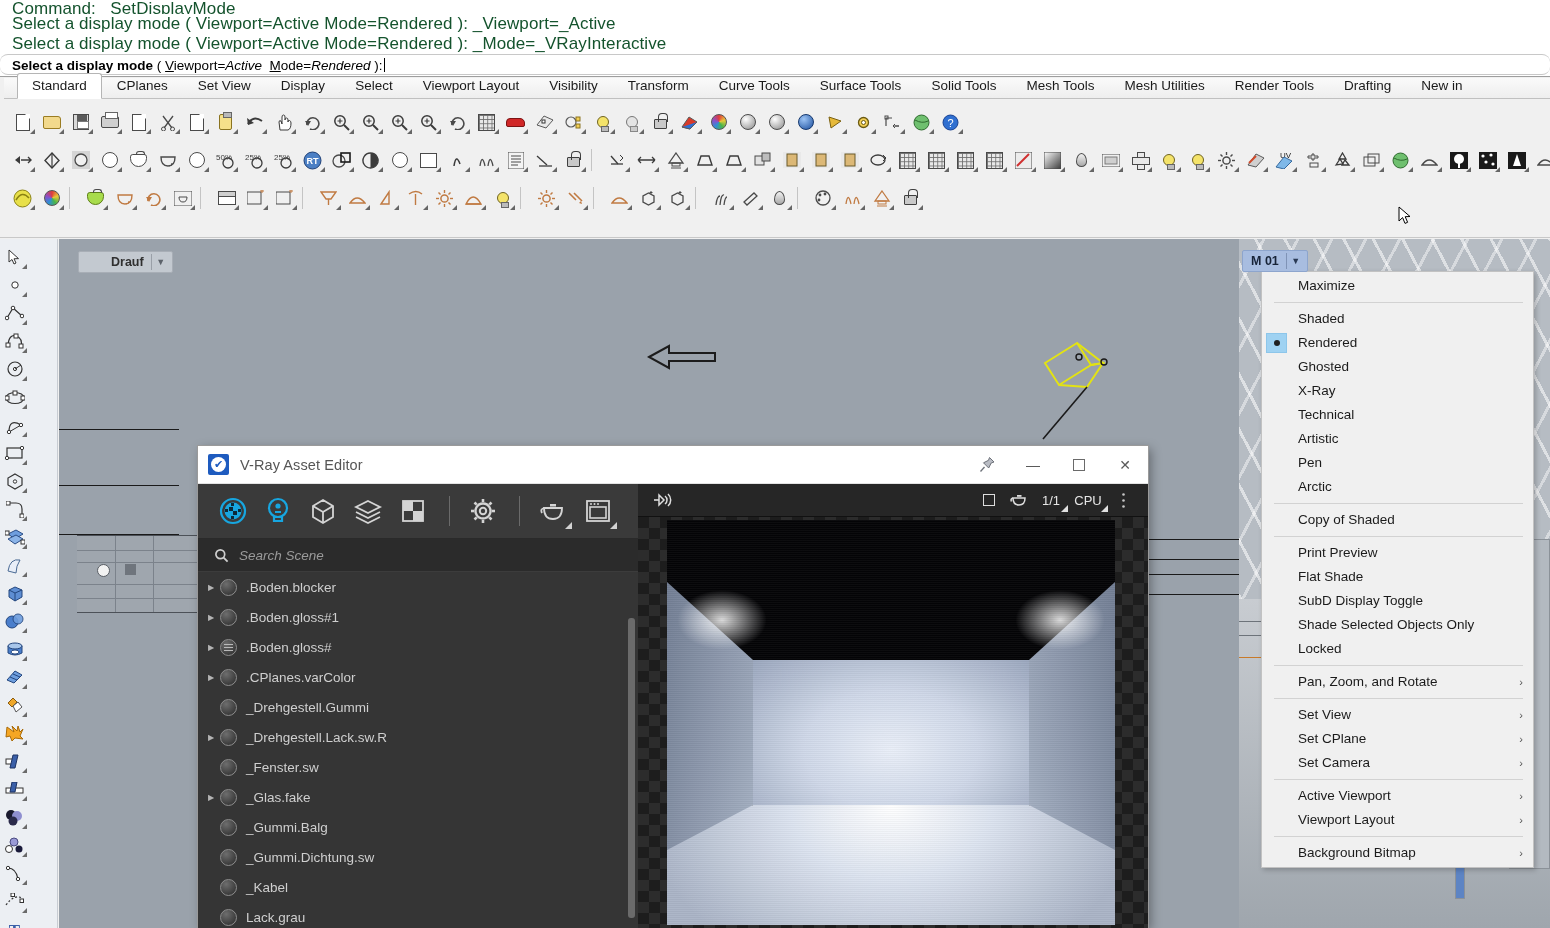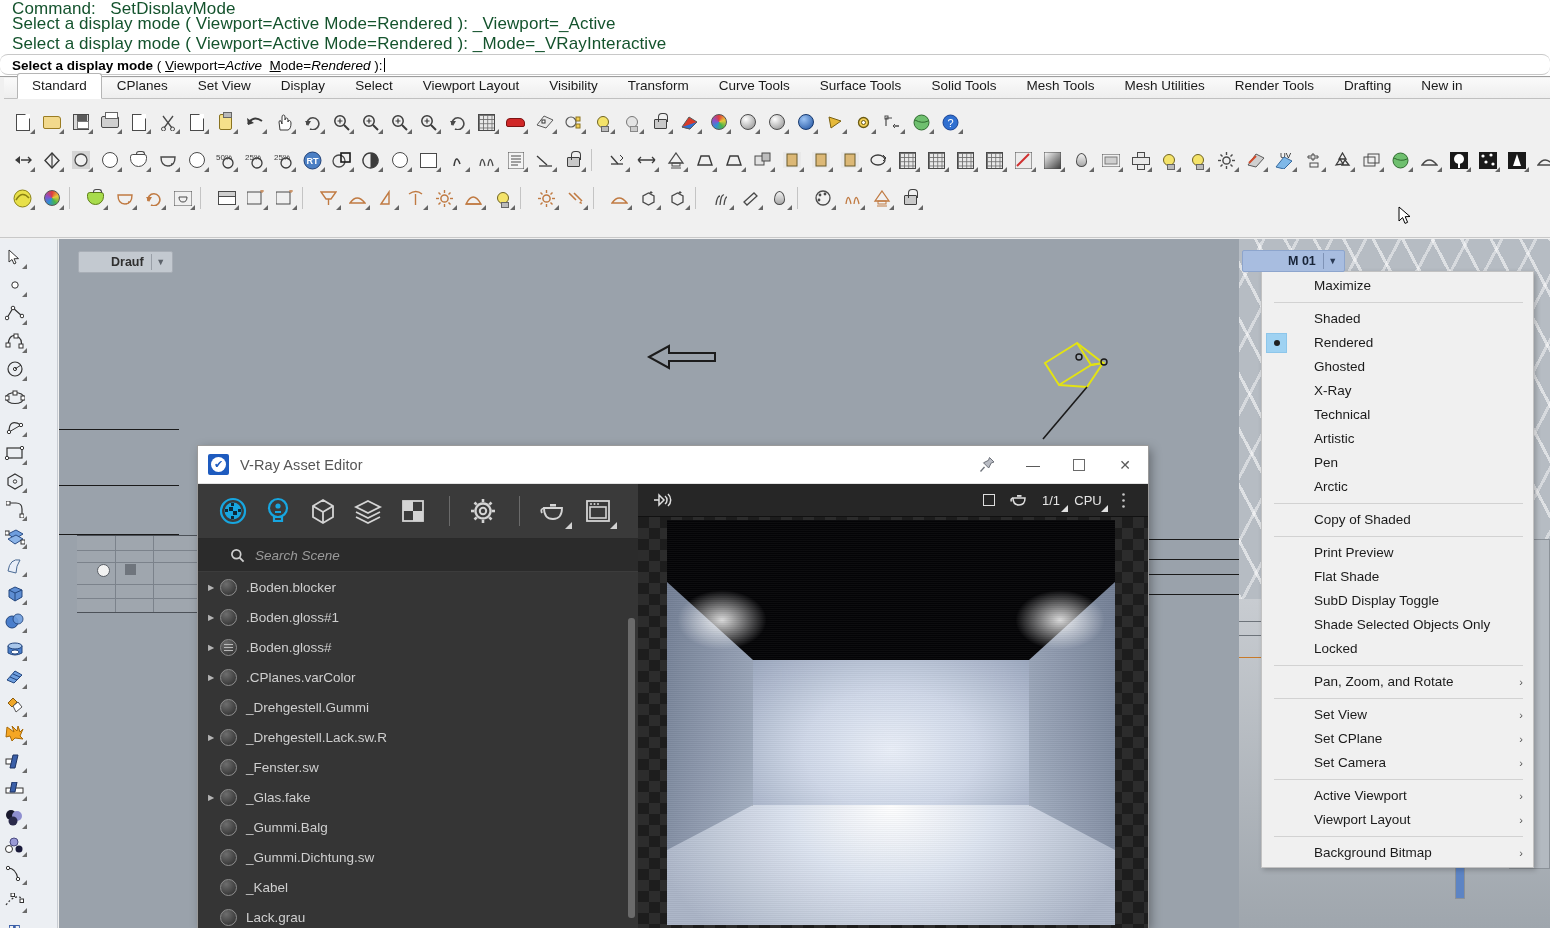--- a/index.html
+++ b/index.html
@@ -171,41 +171,41 @@
 
   
   #ctx-menu {
     position:absolute; left:1261px; top:271px; width:273px;
     background:#f0f0f0; border:1px solid #c2c2c2;
     box-shadow:2px 2px 5px rgba(0,0,0,0.22);
     padding:2px 0; font-size:13.5px; color:#1b1b1b;
     z-index:30;
   }
   .ctx-item {
-    height:24px; line-height:24px; padding-left:52px; padding-right:10px;
+    height:24px; line-height:24px; padding-left:36px; padding-right:10px;
     position:relative; white-space:nowrap; cursor:default;
   }
   .ctx-item.disabled { color:#a0a0a0; }
   .ctx-item .submark { position:absolute; right:10px; top:0; font-size:11px; color:#555; }
   .ctx-sep { height:1px; background:#d2d2d2; margin:4px 10px 4px 12px; }
   .ctx-radio {
     position:absolute; left:4px; top:2px; width:21px; height:20px;
     background:#9fd2f2; border:1px solid #8dc6ea;
     display:flex; align-items:center; justify-content:center;
   }
   .ctx-radio i { width:6px; height:6px; border-radius:50%; background:#202020; display:block; }
 
   
   #m01-tab {
     position:absolute; left:1242px; top:250px; height:22px;
     background:#a8bde0; border:1px solid #8da5cd;
     display:flex; align-items:center; font-size:12.5px; font-weight:bold;
     color:#182438; padding:0 2px 0 8px; border-radius:2px; z-index:31;
   }
-  #m01-tab .vl-txt { padding-right:7px;margin-left:37px; }
+  #m01-tab .vl-txt { padding-right:7px; }
   #m01-tab .vl-div { width:1px; height:16px; background:#7f93b6; }
   #m01-tab .vl-arrow { width:18px; text-align:center; font-size:9px; color:#2a3a55; }
 
   
   #right-vp {
     position:absolute; left:1239px; top:239px; width:311px; height:689px;
     overflow:hidden; background:#aeb5bd;
   }
   #right-vp .rv-top {
     position:absolute; left:0; top:0; width:311px; height:360px;
@@ -261,21 +261,21 @@
     width:42px; height:42px; display:flex; align-items:center; justify-content:center;
     position:relative; cursor:default; margin-right:3px;
   }
   .vtab.corner2::after{
     content:''; position:absolute; right:2px; bottom:3px;
     border-left:7px solid transparent; border-bottom:7px solid #d2d2d2;
   }
   .vsep { width:1px; height:30px; background:#6a6a6a; margin:0 12px; }
   #vray-search {
     height:33px; background:#2b2b2b; display:flex; align-items:center;
-    padding-left:32px; border-bottom:1px solid #3c3c3c;
+    padding-left:16px; border-bottom:1px solid #3c3c3c;
   }
   #vray-search .s-ph { font-size:13.5px; color:#9a9a9a; font-style:italic; margin-left:10px; }
   #vray-list { flex:1; overflow:hidden; position:relative; background:#353535; }
   .asset-row {
     height:30px; display:flex; align-items:center; padding-left:4px; cursor:default;
   }
   .a-arrow { width:18px; text-align:center; color:#b4b4b4; font-size:8px; }
   .a-ball {
     width:17px; height:17px; border-radius:50%;
     background:radial-gradient(circle at 35% 28%, #6e6e6e, #3c3c3c 70%);

